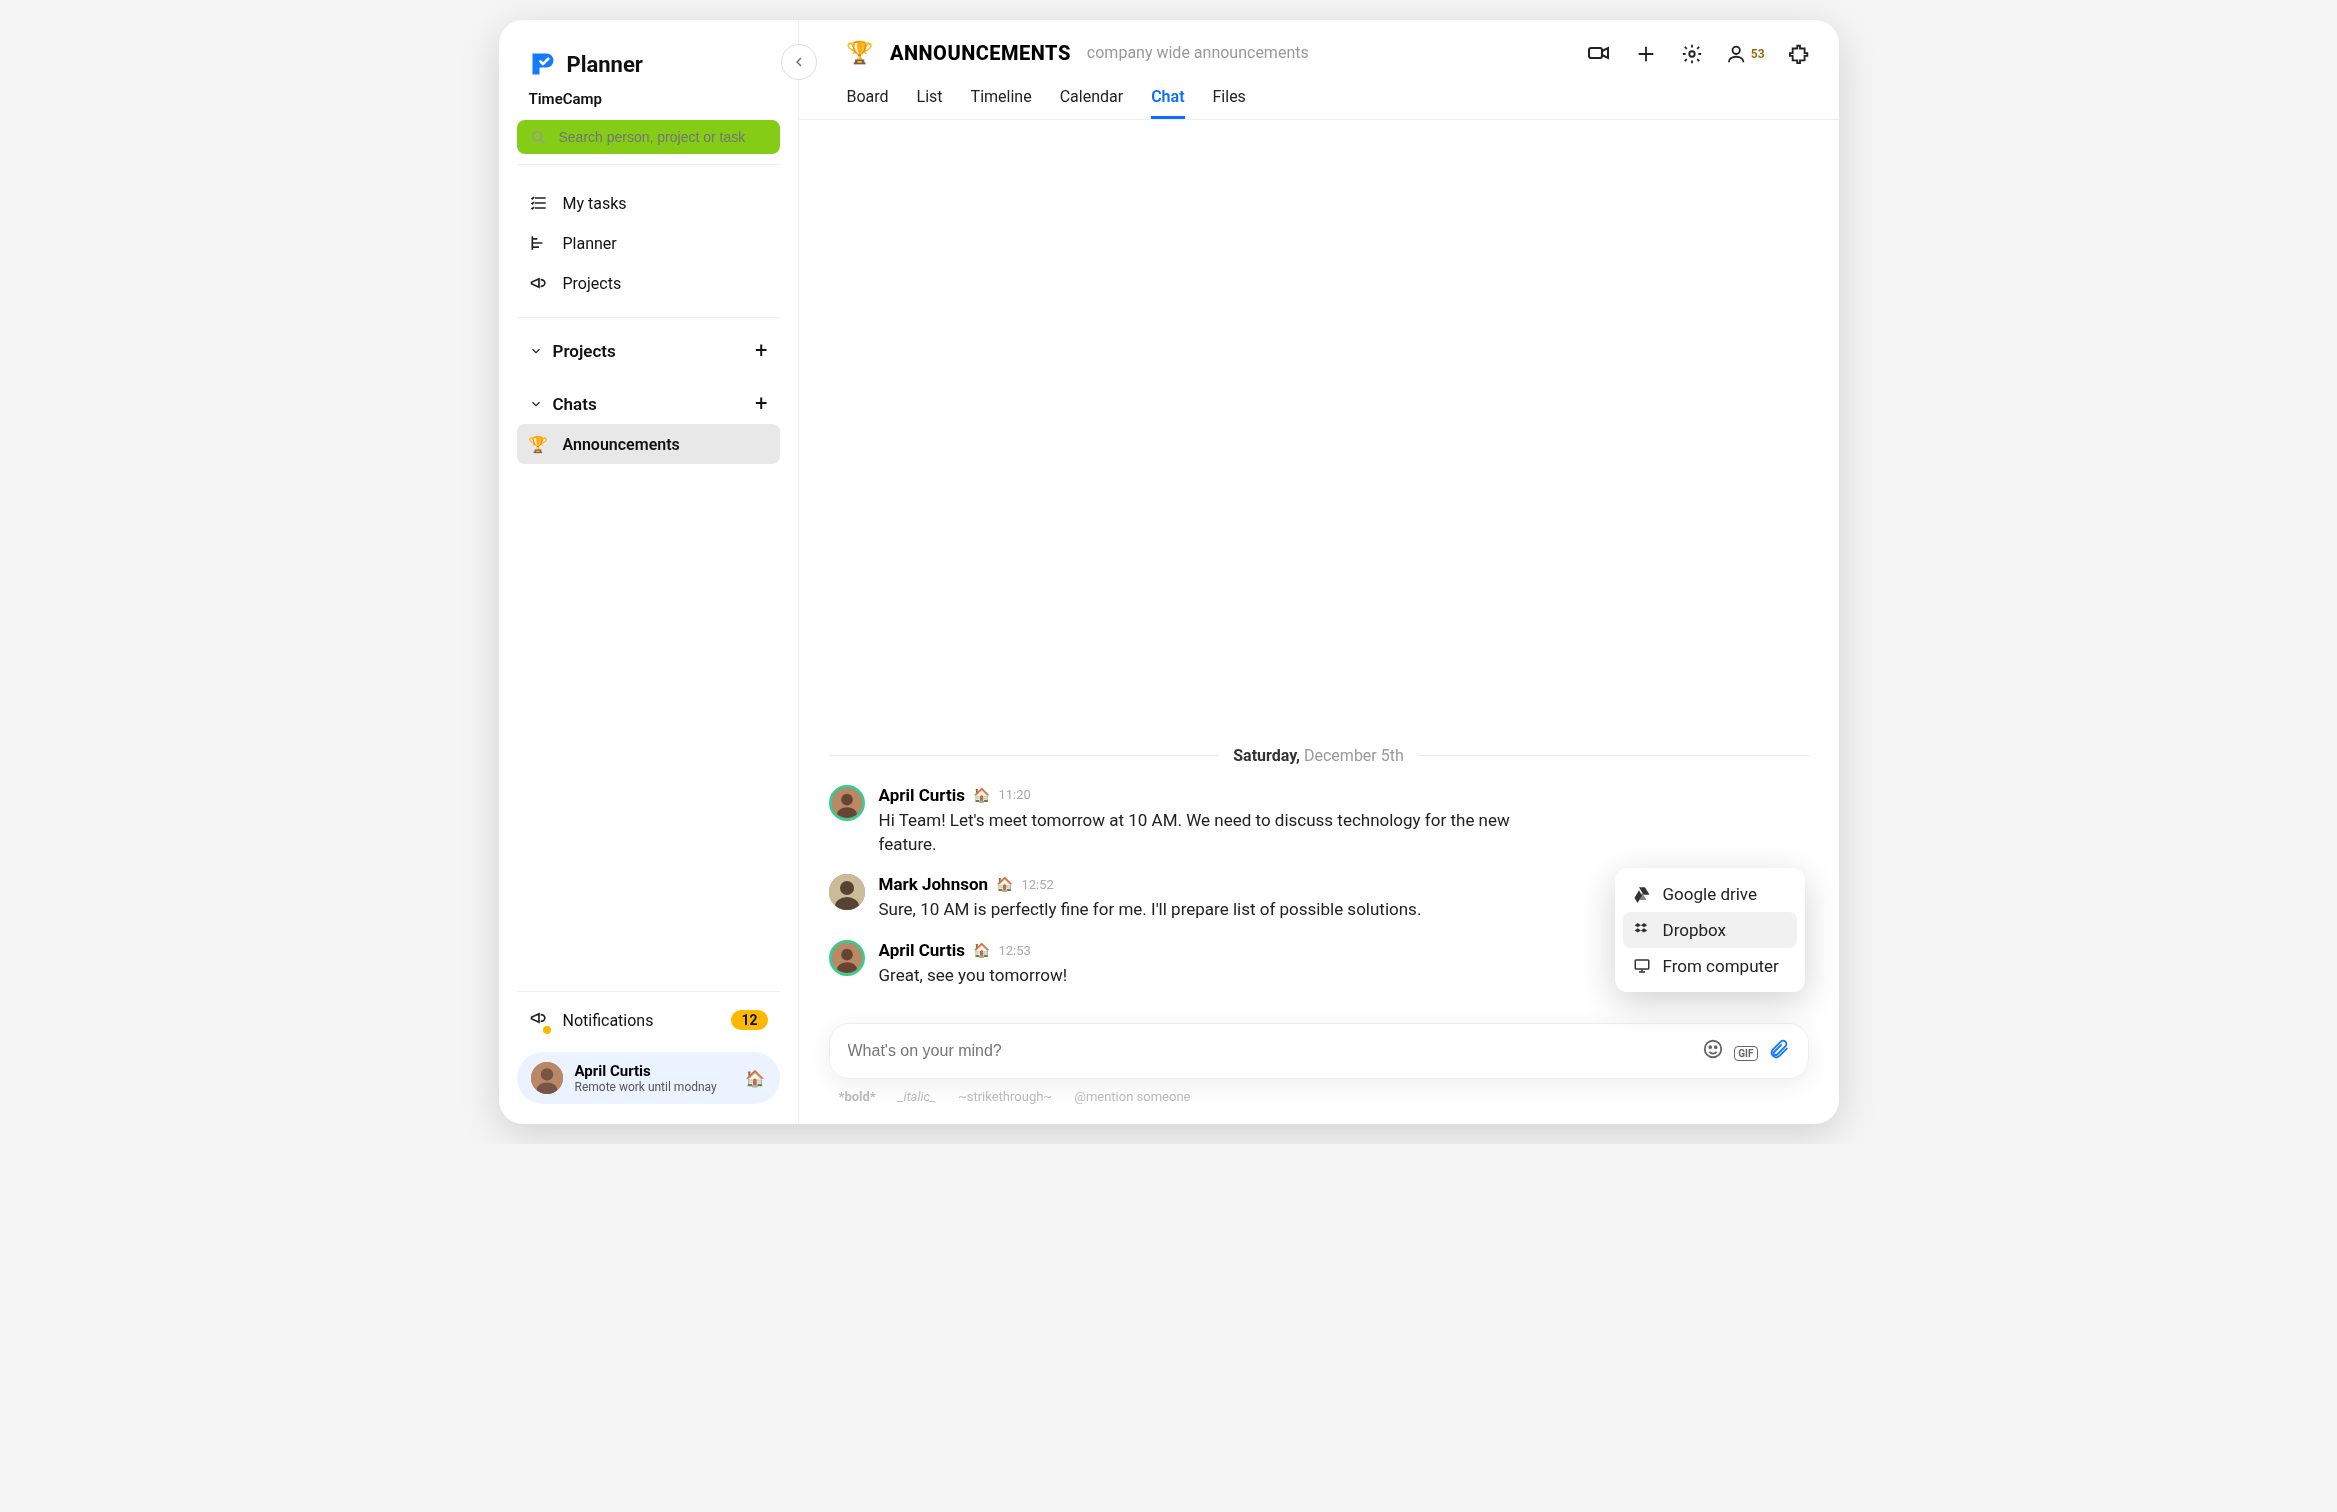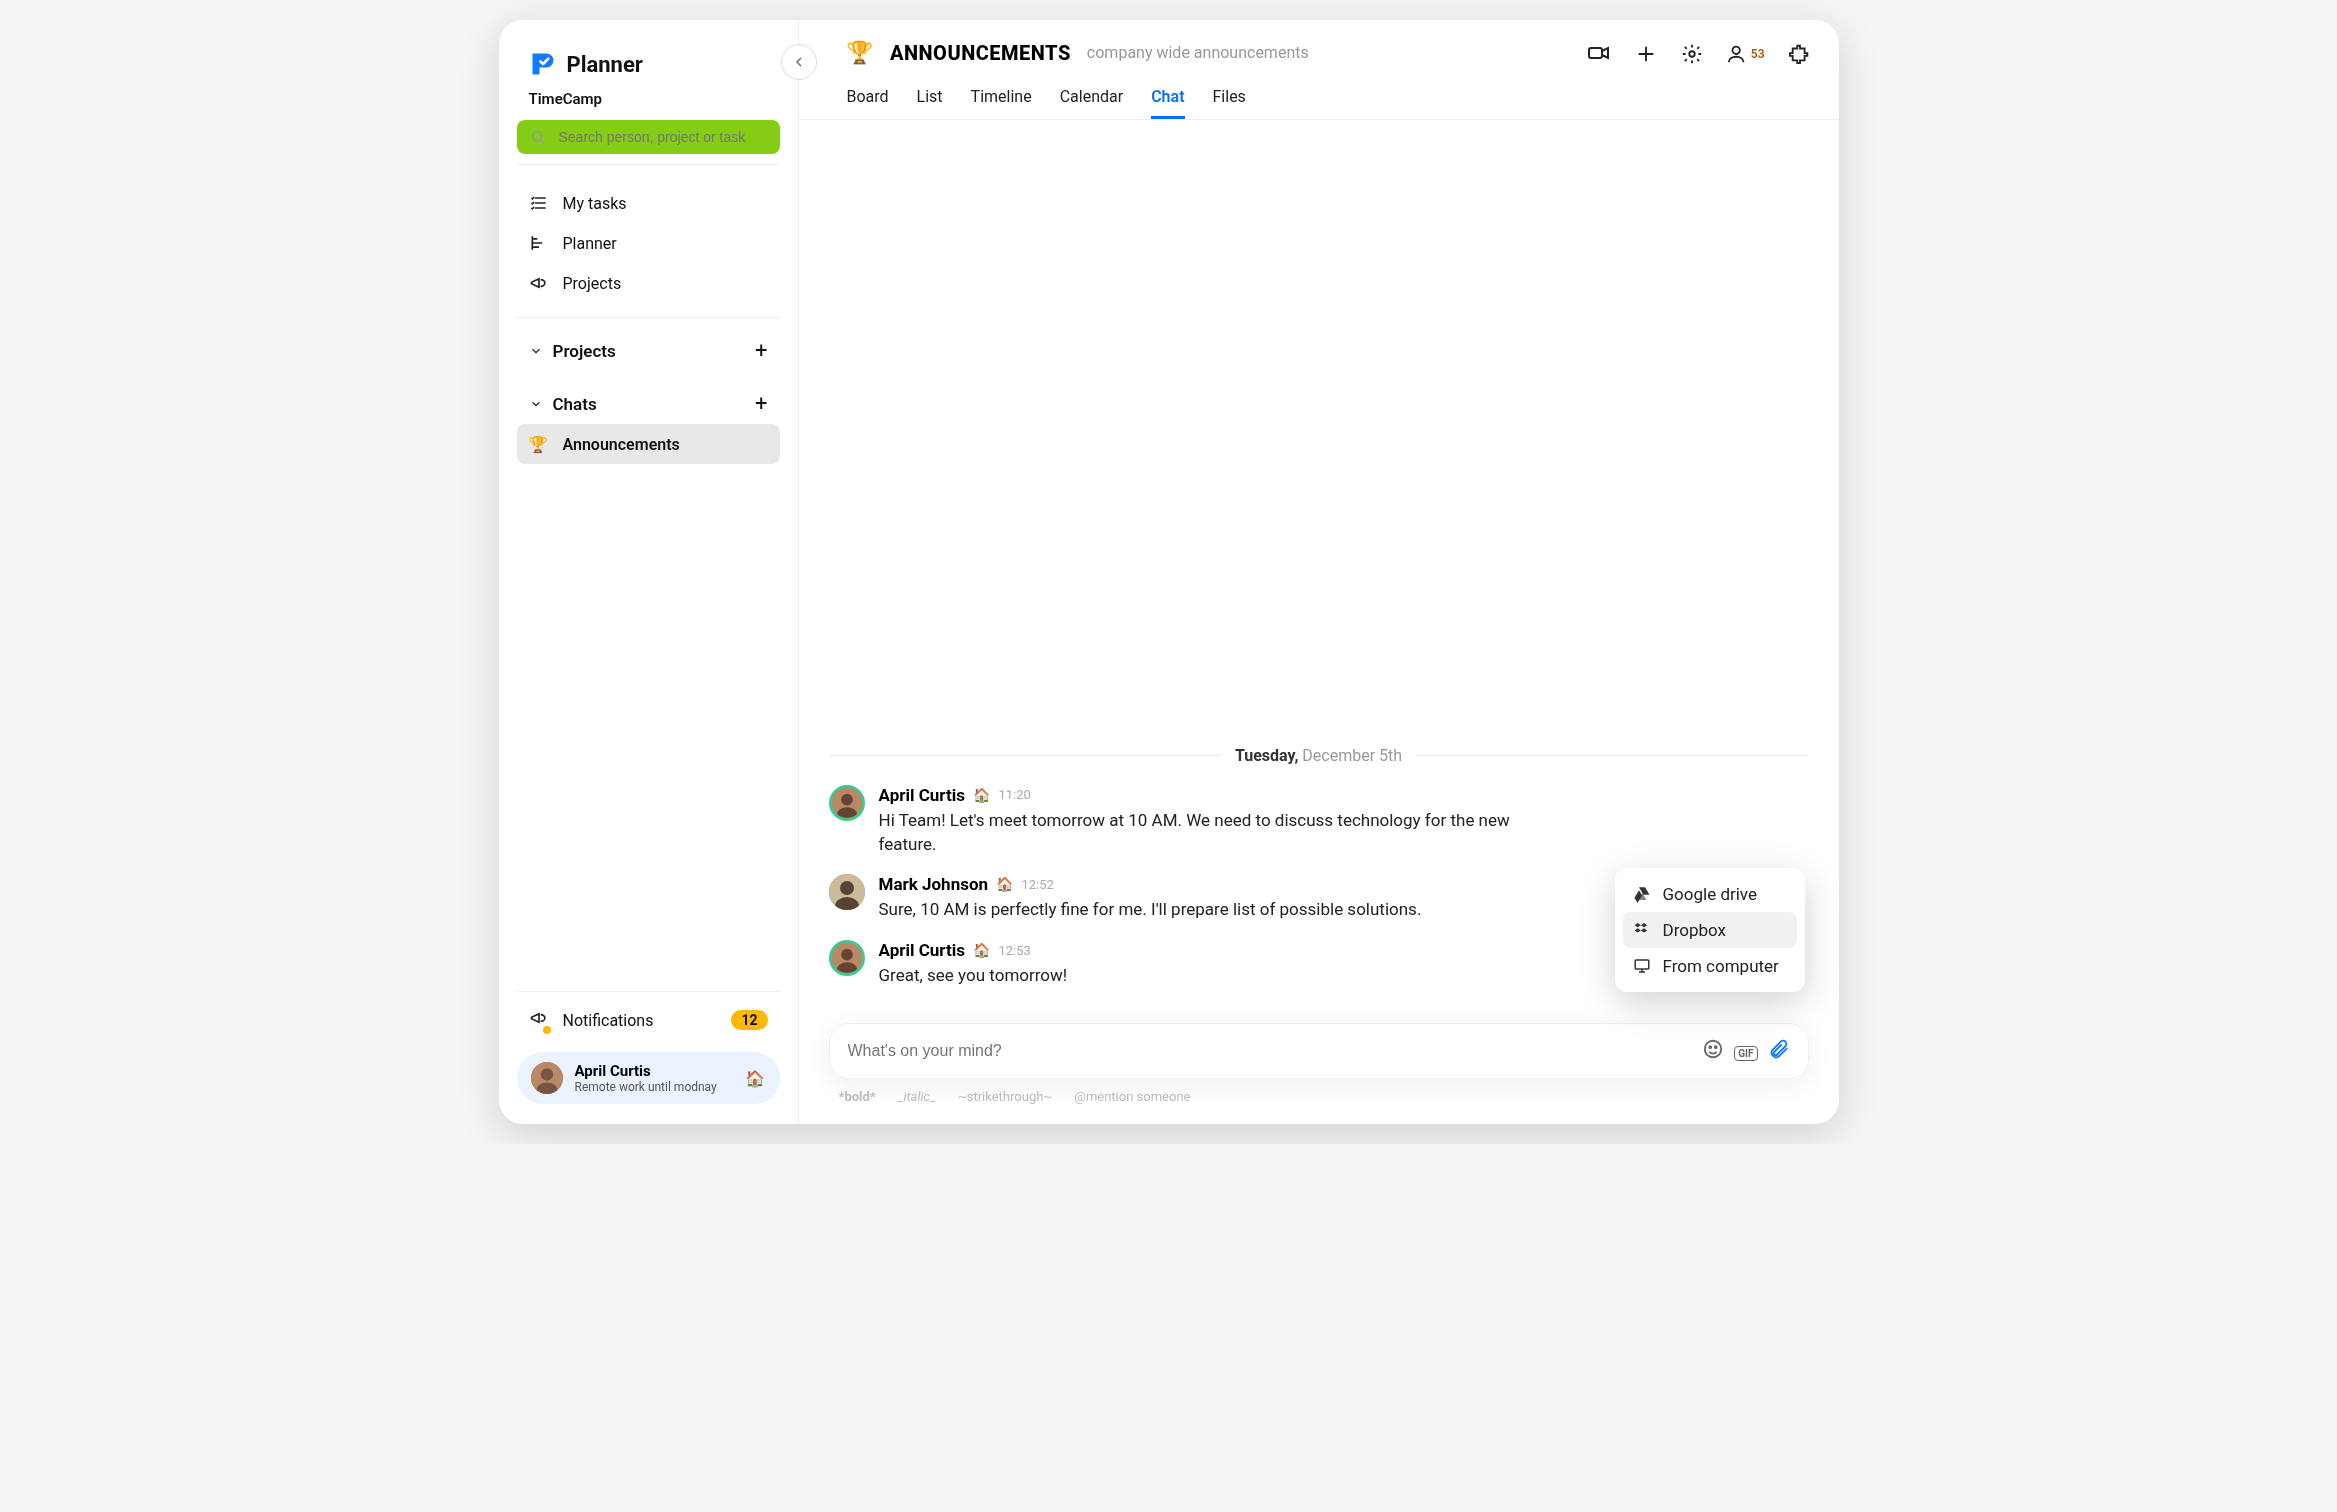--- a/index.html
+++ b/index.html
@@ -249,21 +249,21 @@
         <div class="tab">Calendar</div>
         <div class="tab active">Chat</div>
         <div class="tab">Files</div>
       </div>
     </div>
 
     <div class="chat-body">
       <div class="chat-spacer"></div>
       <div class="date-sep">
         <div class="line"></div>
-        <div><span class="d-strong">Tuesday,</span><span> December 5th</span></div>
+        <div><span class="d-strong">Saturday,</span><span> December 5th</span></div>
         <div class="line"></div>
       </div>
 
       <div class="msg">
         <div class="avatar"><svg viewBox="0 0 36 36">
               <rect width="36" height="36" fill="#b86"></rect>
               <circle cx="18" cy="14" r="7" fill="#643"></circle>
               <ellipse cx="18" cy="32" rx="12" ry="9" fill="#643"></ellipse>
             </svg></div>
         <div class="msg-content">

